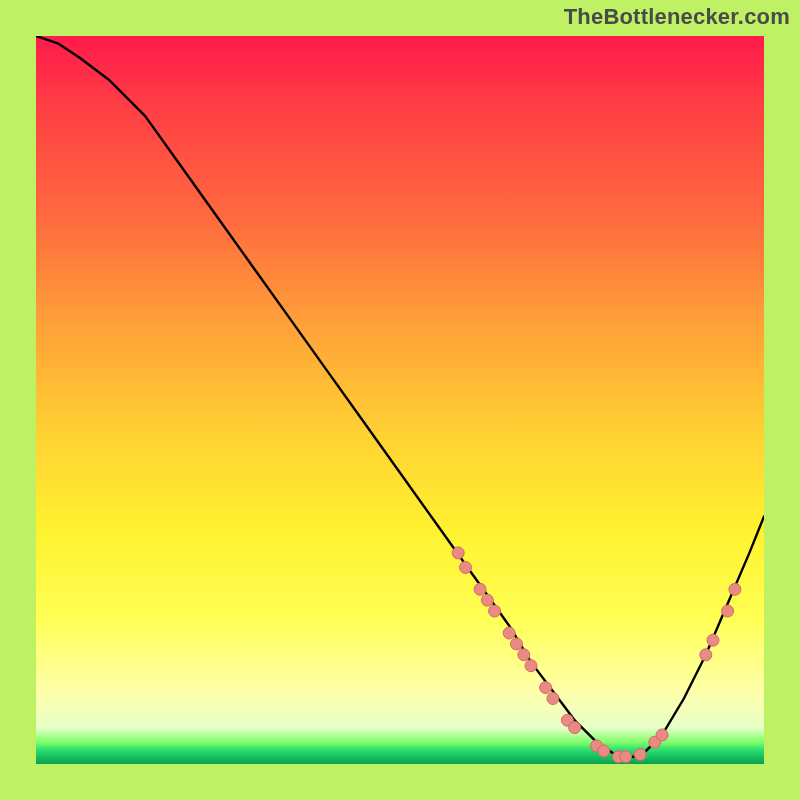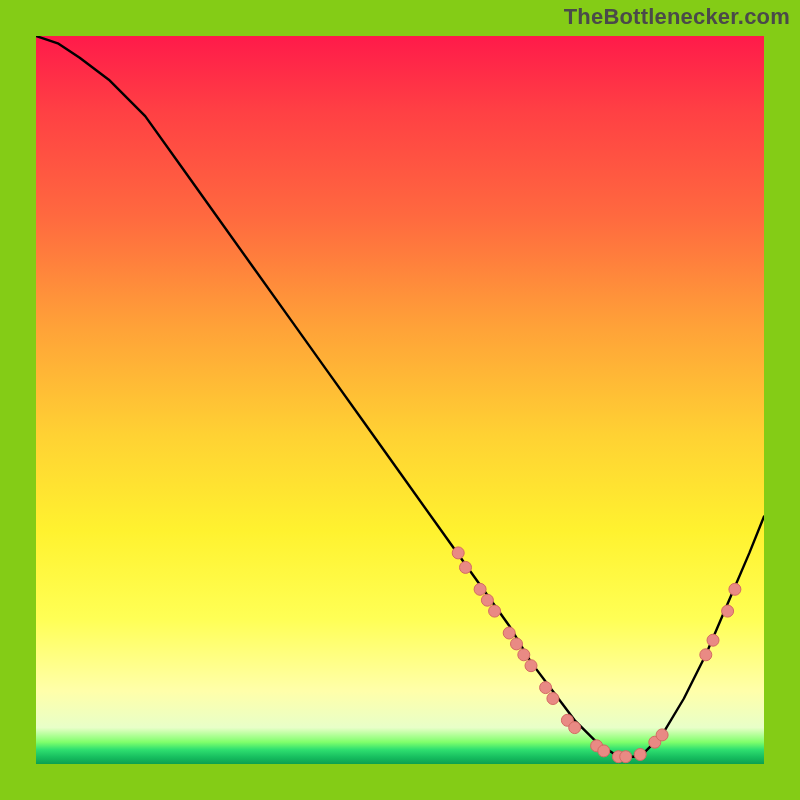--- a/index.html
+++ b/index.html
@@ -8,21 +8,21 @@
     width: 800px;
     height: 800px;
     background: #000;
     font-family: Arial, Helvetica, sans-serif;
     overflow: hidden;
   }
   .frame {
     position: relative;
     width: 800px;
     height: 800px;
-    background: #84cc16;
+    background: #bef264;
   }
   .attribution {
     position: absolute;
     top: 4px;
     right: 10px;
     color: #4a4a4a;
     font-size: 22px;
     font-weight: 600;
     letter-spacing: 0.2px;
   }

